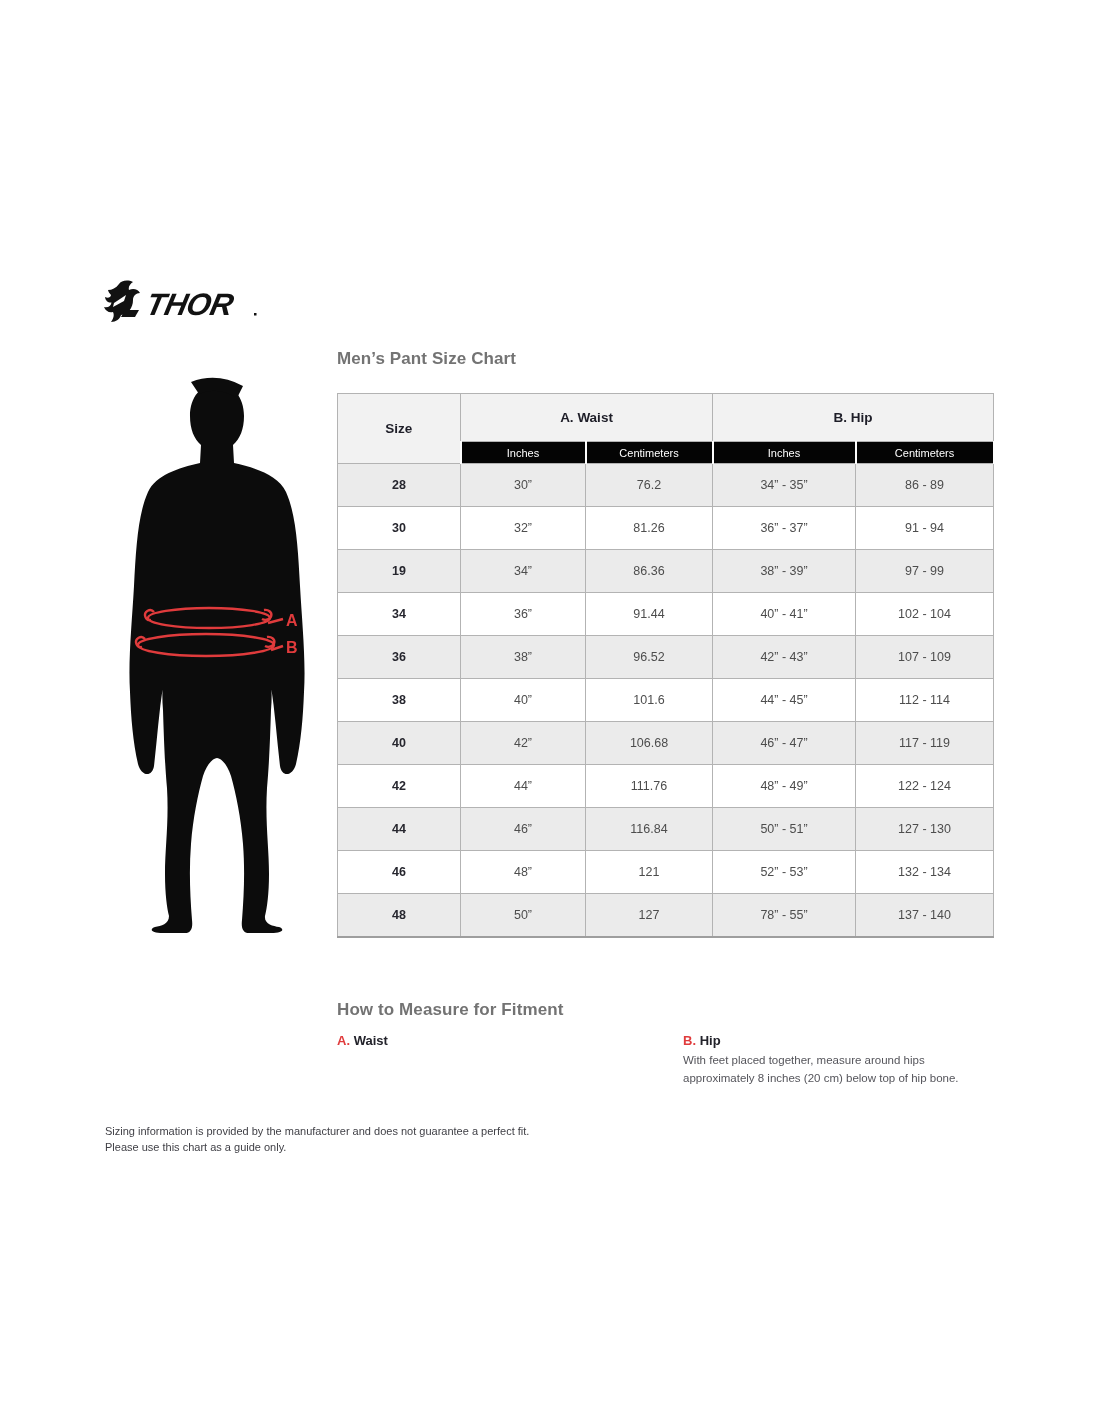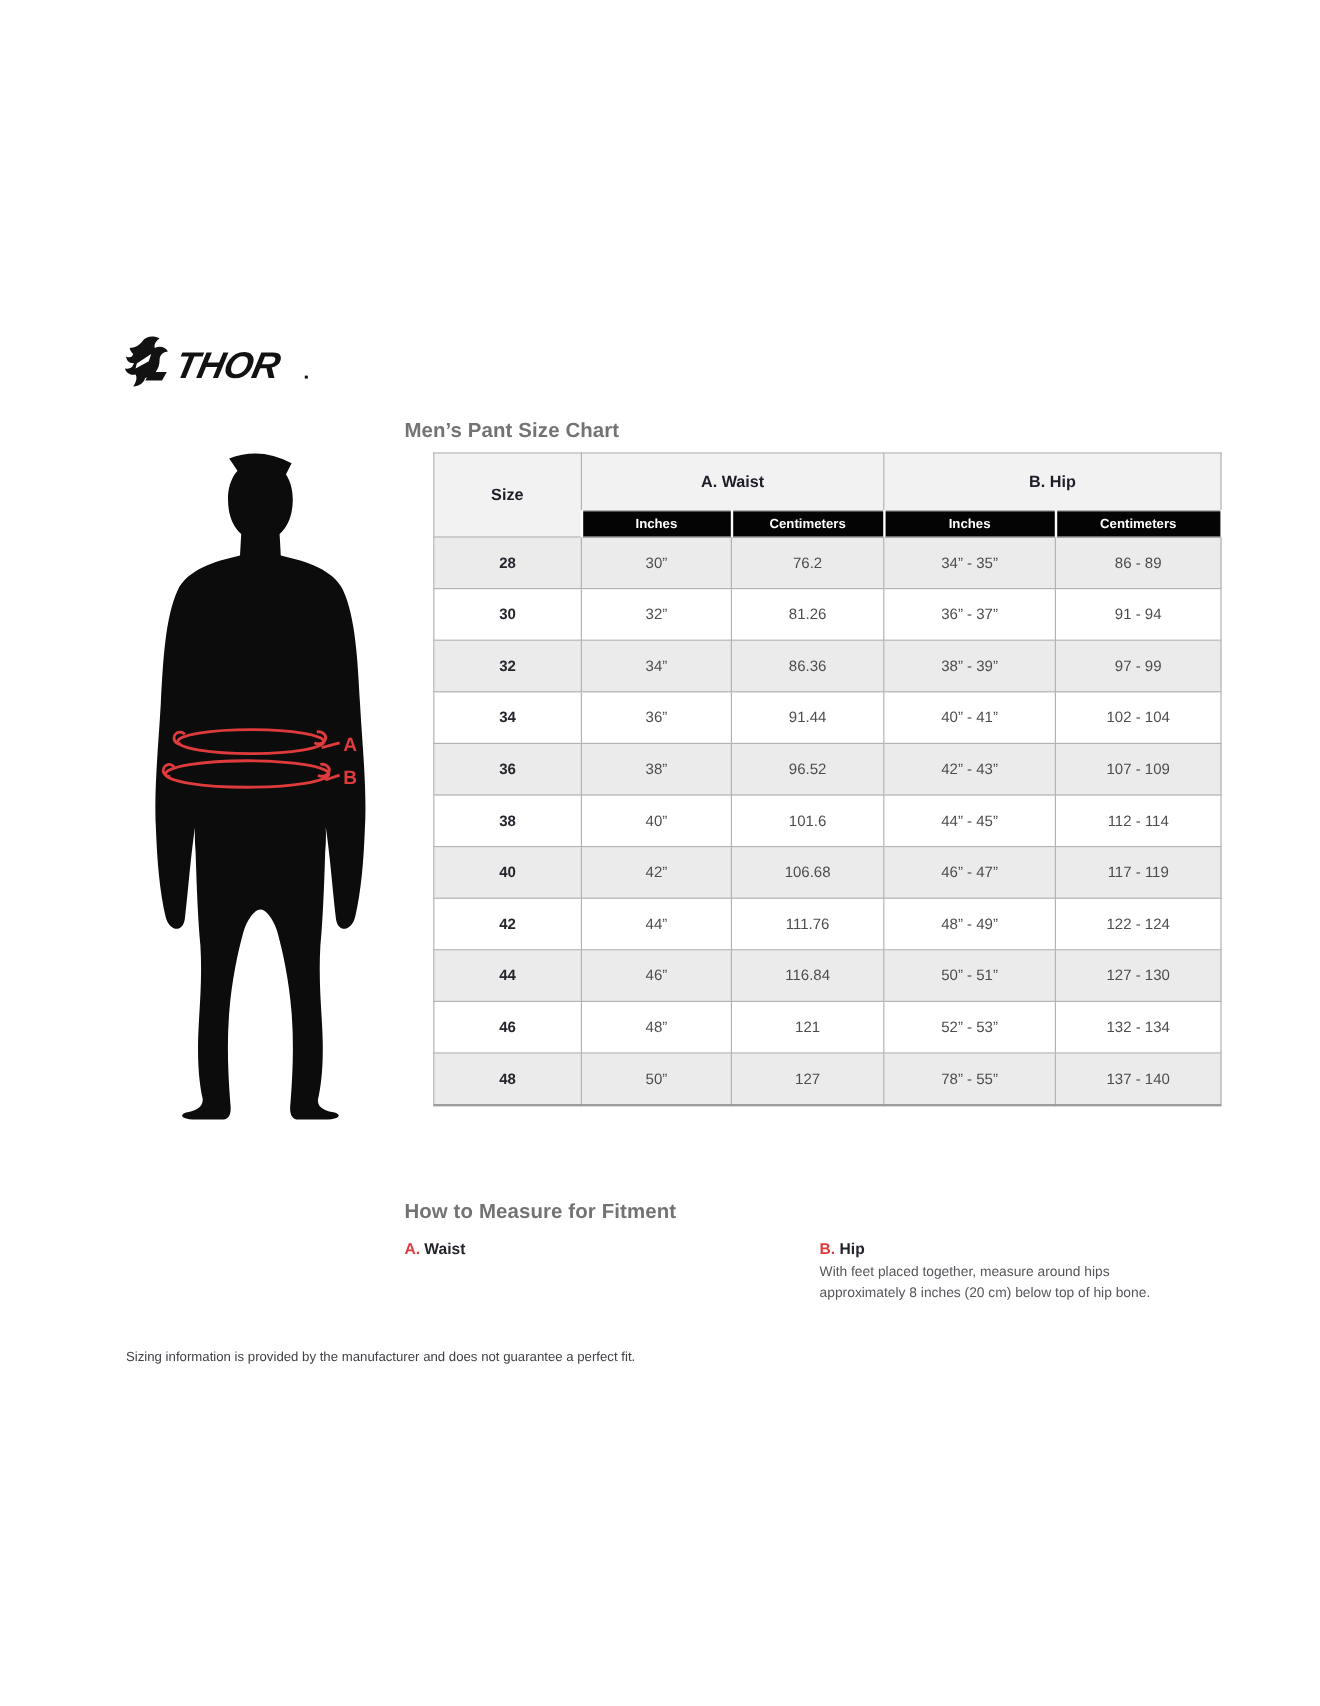--- a/index.html
+++ b/index.html
@@ -12,30 +12,30 @@
 
   
   .section-title { position:absolute; font-size:17px; font-weight:bold; color:#737373; letter-spacing:0.1px; }
   .title-main { left:337px; top:349px; }
   .title-howto { left:337px; top:1000px; }
 
   
   .figure-wrap { position:absolute; left:121px; top:376px; width:192px; height:560px; }
 
   
-  .size-table { position:absolute; left:337px; top:377px; width:656px; border-collapse:collapse; table-layout:fixed;margin-left:24px; }
+  .size-table { position:absolute; left:337px; top:393px; width:656px; border-collapse:collapse; table-layout:fixed; }
   .size-table th, .size-table td { border:1px solid #b3b3b3; text-align:center; vertical-align:middle; }
   .size-table col.c-size { width:123px; }
   .size-table col.c-win  { width:125px; }
   .size-table col.c-wcm  { width:127px; }
   .size-table col.c-hin  { width:143px; }
   .size-table col.c-hcm  { width:138px; }
   .group-row th { background:#f2f2f2; height:48px; font-size:13.5px; font-weight:bold; color:#1e1e28; }
   th.size-head { background:#f2f2f2; font-size:13.5px; color:#1e1e28; }
-  .sub-row th { background:#040404; color:#fff; height:22px; font-size:11px; font-weight:bold;
+  .sub-row th { background:#040404; color:#fff; height:22px; font-size:11px; font-weight:normal;
                 border-left:2px solid #fdfdfd; border-right:2px solid #fdfdfd; }
   .size-table td { height:43px; font-size:12.5px; color:#4d4d4d; background:#fff; }
   .size-table tr.striped td { background:#ebebeb; }
   .size-table td.size-col { font-weight:bold; color:#26262e; }
   .size-table { border-bottom:2px solid #9e9e9e; }
 
   
   .howto-col { position:absolute; top:1033px; }
   .howto-col-a { left:337px; width:324px; }
   .howto-col-b { left:683px; width:316px; }
@@ -140,21 +140,21 @@
           <td>86 - 89</td>
         </tr>
         <tr>
           <td class="size-col">30</td>
           <td>32”</td>
           <td>81.26</td>
           <td>36” - 37”</td>
           <td>91 - 94</td>
         </tr>
         <tr class="striped">
-          <td class="size-col">32</td>
+          <td class="size-col">19</td>
           <td>34”</td>
           <td>86.36</td>
           <td>38” - 39”</td>
           <td>97 - 99</td>
         </tr>
         <tr>
           <td class="size-col">34</td>
           <td>36”</td>
           <td>91.44</td>
           <td>40” - 41”</td>
@@ -224,15 +224,16 @@
   <div class="howto-col howto-col-b">
     <div class="howto-head">
       <span class="letter">B.</span>
       <span>Hip</span>
     </div>
     <div class="howto-text">With feet placed together, measure around hips approximately 8 inches (20 cm) below top of hip bone.</div>
   </div>
 
   <div class="disclaimer">
     <div>Sizing information is provided by the manufacturer and does not guarantee a perfect fit.</div>
+    <div>Please use this chart as a guide only.</div>
   </div>
 
 </div>
 
 </body></html>

